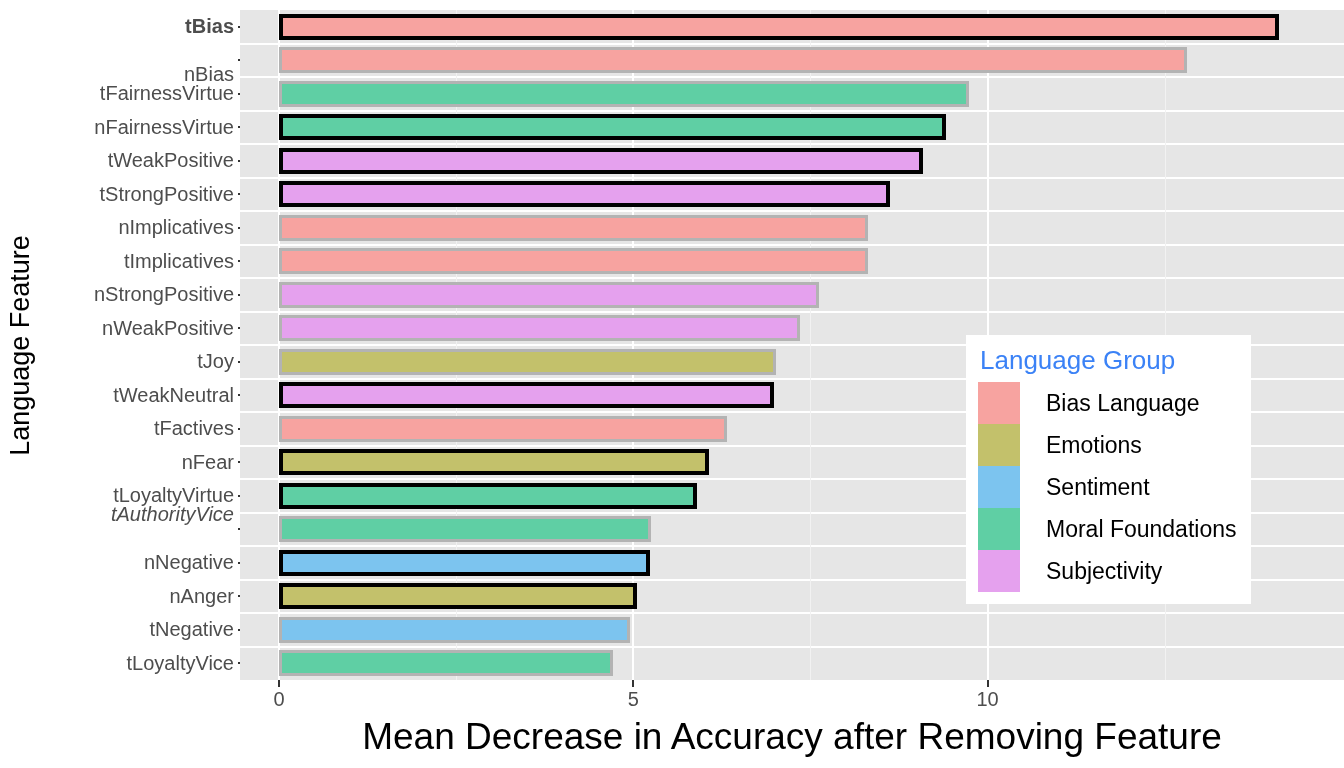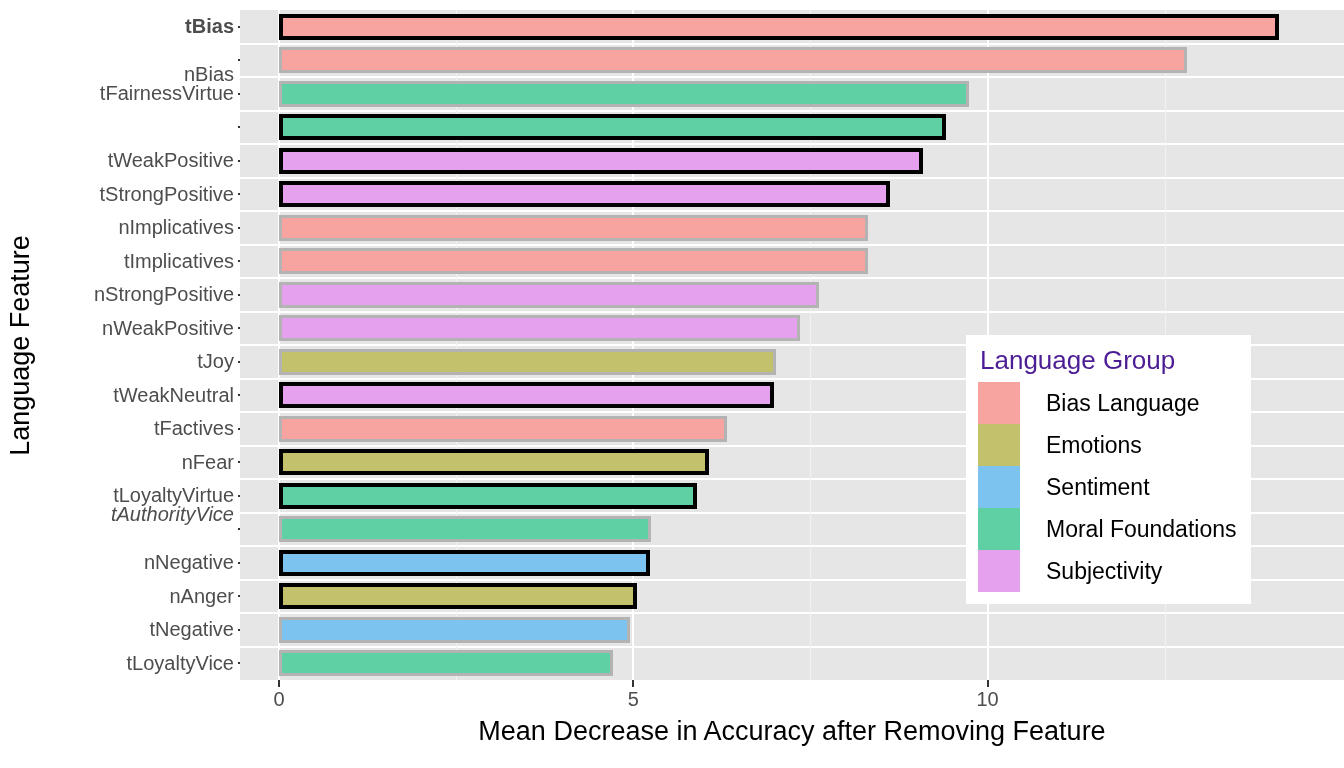--- a/index.html
+++ b/index.html
@@ -133,35 +133,35 @@
     color: #4d4d4d;
     transform: translateX(-50%);
     white-space: nowrap;
   }
   .x-axis-title {
     position: absolute;
     left: 240px;
     top: 716px;
     width: 1104px;
     text-align: center;
-    font-size: 27px;
+    font-size: 37px;
     color: #000;
     white-space: nowrap;
   }
 
   
   .legend {
     position: absolute;
     background: #ffffff;
     padding: 10px 14px 12px 12px;
     box-sizing: border-box;
   }
   .legend-title {
     font-size: 26px;
-    color: #4c1d95;
+    color: #3b82f6;
     margin: 0 0 6px 2px;
     white-space: nowrap;
   }
   .legend-item {
     display: flex;
     align-items: center;
     height: 42px;
     gap: 14px;
   }
   .legend-key {
@@ -185,20 +185,21 @@
     <span>Language Feature</span>
   </div>
 
   <div class="y-tick-labels" id="y-tick-labels">
       <div class="y-tick-label" style="top: 0px; font-weight: bold;">tBias</div>
       <div class="y-tick-mark" style="top: 15.75px;"></div>
       <div class="y-tick-label" style="top: 48px;">nBias</div>
       <div class="y-tick-mark" style="top: 49.25px;"></div>
       <div class="y-tick-label" style="top: 67px;">tFairnessVirtue</div>
       <div class="y-tick-mark" style="top: 82.75px;"></div>
+      <div class="y-tick-label" style="top: 100.5px;">nFairnessVirtue</div>
       <div class="y-tick-mark" style="top: 116.25px;"></div>
       <div class="y-tick-label" style="top: 134px;">tWeakPositive</div>
       <div class="y-tick-mark" style="top: 149.75px;"></div>
       <div class="y-tick-label" style="top: 167.5px;">tStrongPositive</div>
       <div class="y-tick-mark" style="top: 183.25px;"></div>
       <div class="y-tick-label" style="top: 201px;">nImplicatives</div>
       <div class="y-tick-mark" style="top: 216.75px;"></div>
       <div class="y-tick-label" style="top: 234.5px;">tImplicatives</div>
       <div class="y-tick-mark" style="top: 250.25px;"></div>
       <div class="y-tick-label" style="top: 268px;">nStrongPositive</div>

